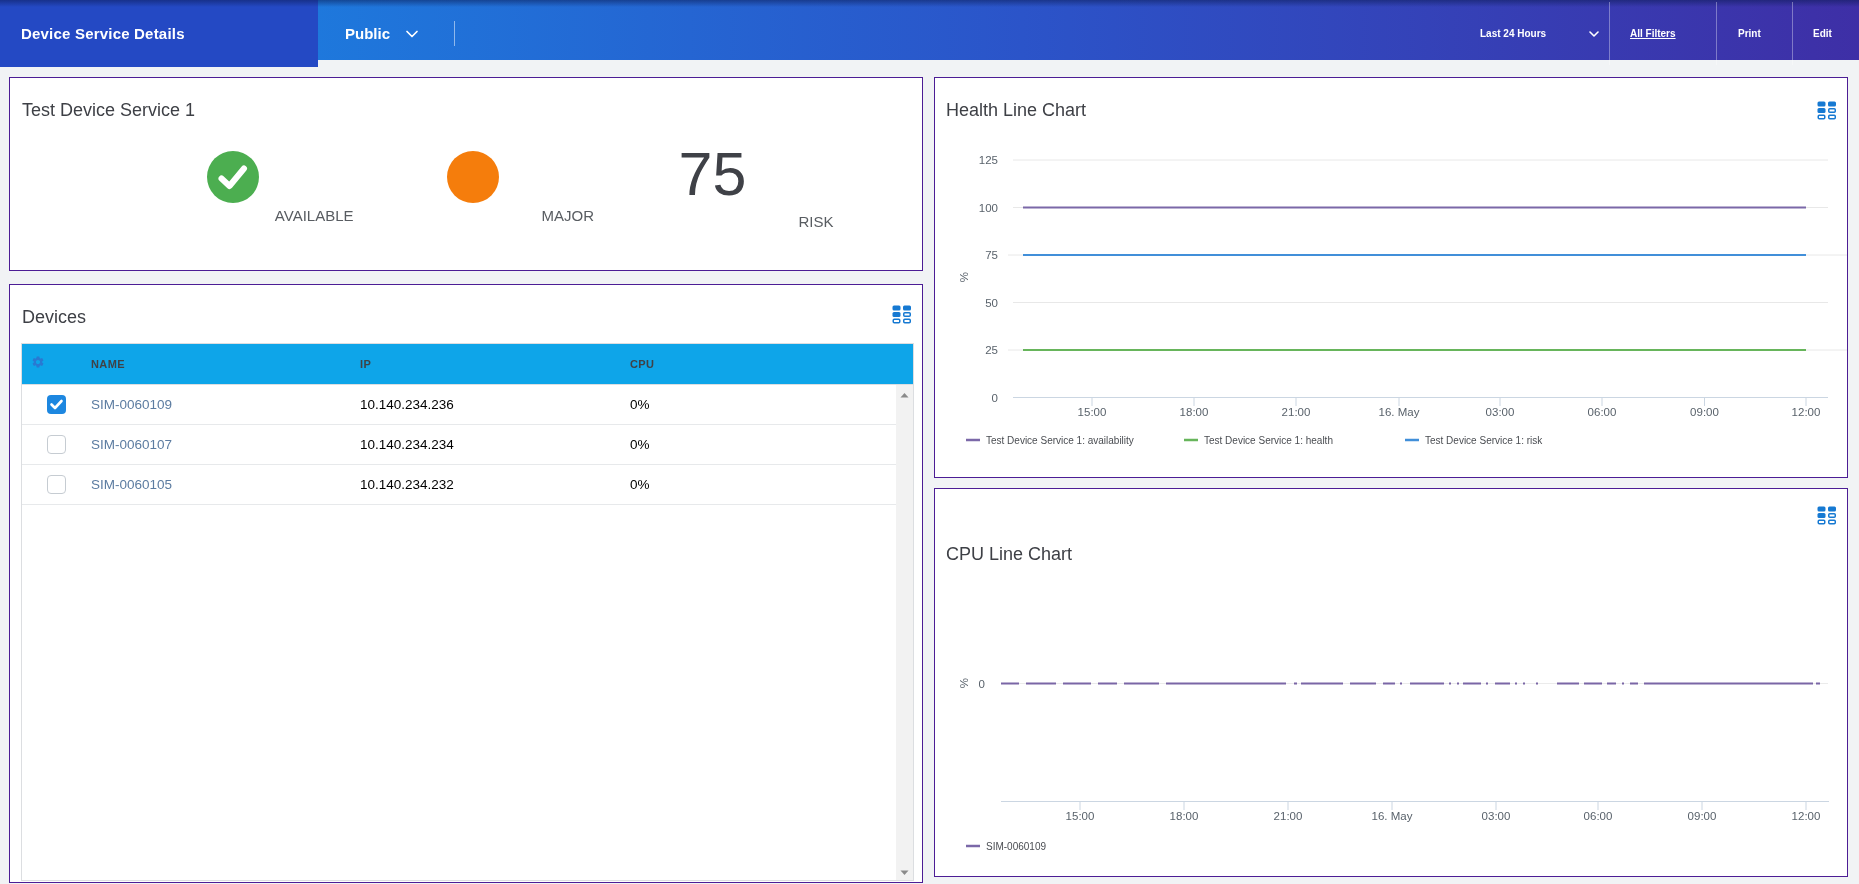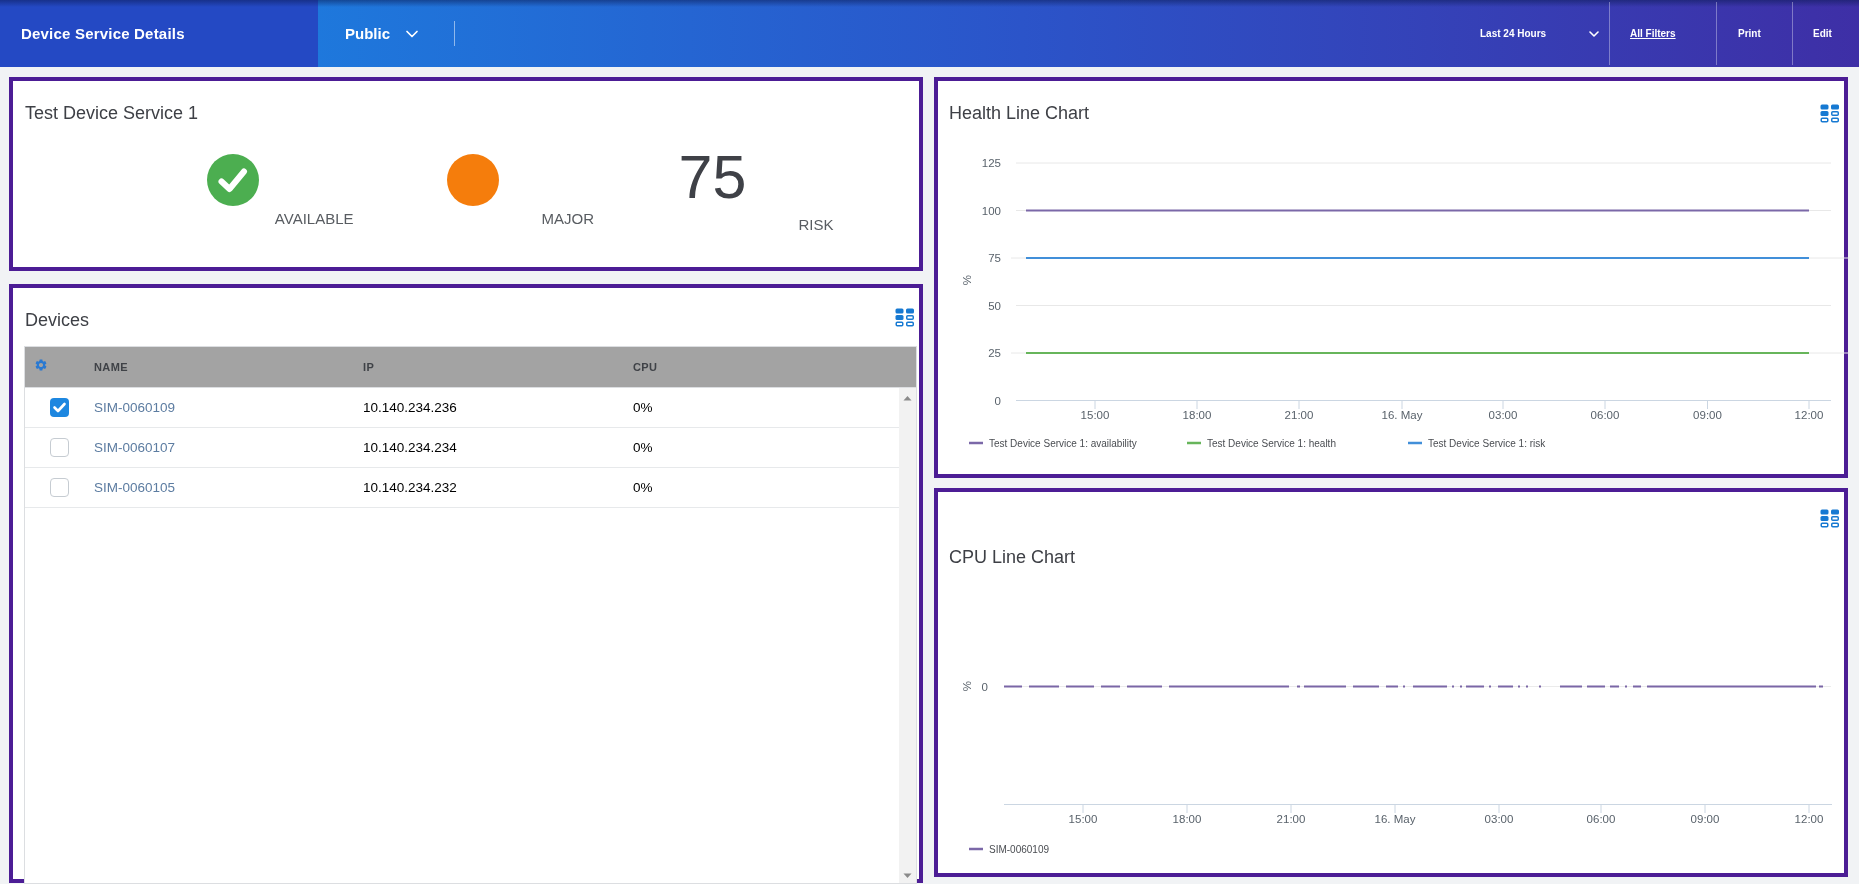--- a/index.html
+++ b/index.html
@@ -1,43 +1,43 @@
 <!DOCTYPE html>
 <html><head>
 <meta charset="utf-8">
 <style>
   * { margin:0; padding:0; box-sizing:border-box; }
   html,body { width:1859px; height:884px; background:#f1f3f5; font-family:"Liberation Sans", sans-serif; overflow:hidden; }
-  .topbar { position:absolute; left:0; top:0; width:1859px; height:67px;
+  .topbar { position:absolute; left:0; top:0; width:1859px; height:60px;
     background:linear-gradient(to right, #1e78dc 17%, #2b54c9 55%, #3e2fa6 100%);text-align:right; }
   .topbar::before { content:""; position:absolute; left:0; top:0; right:0; height:7px;
     background:linear-gradient(to bottom, rgba(10,25,80,0.50), rgba(10,25,80,0)); }
   .topbar-left { position:absolute; left:0; top:0; width:318px; height:67px; background:#2449c4; }
   .topbar-left::before { content:""; position:absolute; left:0; top:0; right:0; height:7px;
     background:linear-gradient(to bottom, rgba(8,20,70,0.45), rgba(8,20,70,0)); }
   .tb-title { position:absolute; left:21px; top:0; line-height:67px; color:#fff; font-size:15px; font-weight:700; letter-spacing:0.2px; }
   .tb-public { position:absolute; left:345px; top:0; line-height:67px; color:#fff; font-size:15px; font-weight:700; }
   .tb-chev { position:absolute; top:29px; width:10px; height:10px; }
   .tb-sep { position:absolute; top:21px; height:25px; width:1px; background:rgba(255,255,255,0.5); }
   .tb-sep-full { position:absolute; top:2px; height:63px; width:1px; background:rgba(255,255,255,0.35); }
   .tb-item { position:absolute; top:0; line-height:67px; color:#fff; font-size:10px; font-weight:700; white-space:nowrap; }
-  .card { position:absolute; background:#fff; border:4px solid #4c1d95; }
+  .card { position:absolute; background:#fff; border:1px solid #4c1d95; }
   .card-title { position:absolute; left:12px; top:20px; font-size:18px; line-height:24px; color:#3e4046; }
   .grid-icon { position:absolute; }
 
   
   .status-row { position:absolute; left:0; top:73px; width:100%; display:flex; justify-content:center; }
   .status-cell { width:242px; text-align:center; }
   .circle { width:52px; height:52px; border-radius:50%; margin:0 auto; position:relative; }
   .status-label { margin-top:4px; font-size:15px; color:#585c61;text-align:right; }
   .risk-num { font-size:61px; font-weight:400; color:#3f4147; line-height:46px; }
 
   
   .tbl { position:absolute; left:11px; top:58px; width:893px; }
-  .tbl-head { height:42px; background:#a3a3a3; border:1px solid #dcdee1; display:flex; align-items:center; }
+  .tbl-head { height:42px; background:#0ea5e9; border:1px solid #dcdee1; display:flex; align-items:center; }
   .tbl-body { position:relative; border:1px solid #dcdee1; border-top:none; background:#fff; }
   .th { font-size:11px; font-weight:700; color:#3f4247; letter-spacing:0.4px; }
   .row { height:40px; border-bottom:1px solid #e7e9eb; display:flex; align-items:center; font-size:13.5px; }
   .c0 { width:69px; padding-left:25px; }
   .c1 { width:269px; }
   .c2 { width:270px; }
   .c3 { width:200px; }
   .name-link { color:#5c7ca1; }
   .cell-txt { color:#000000; }
   .cb { width:19px; height:19px; border-radius:4px; }

